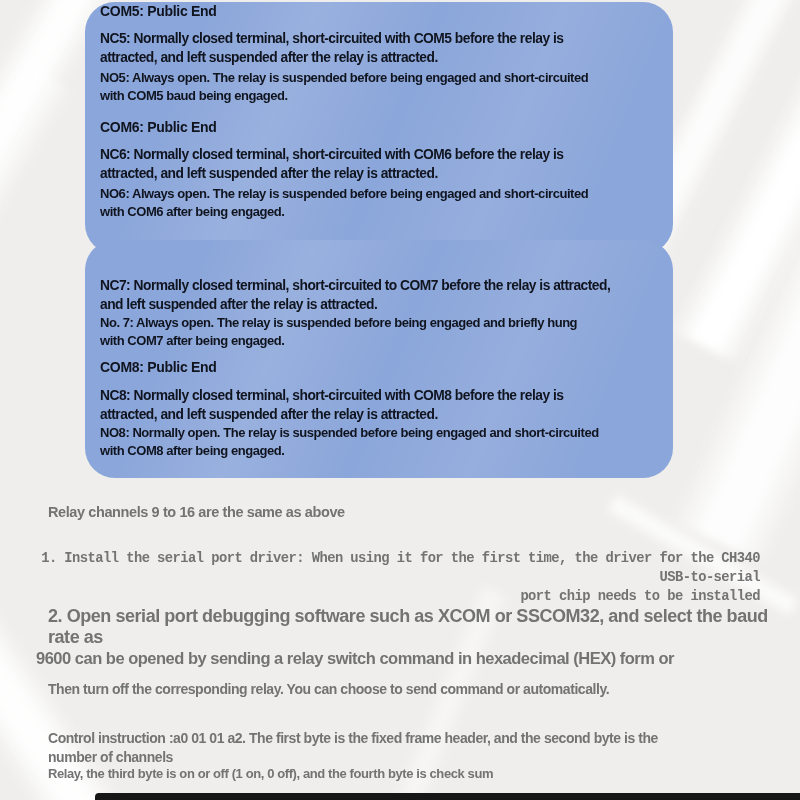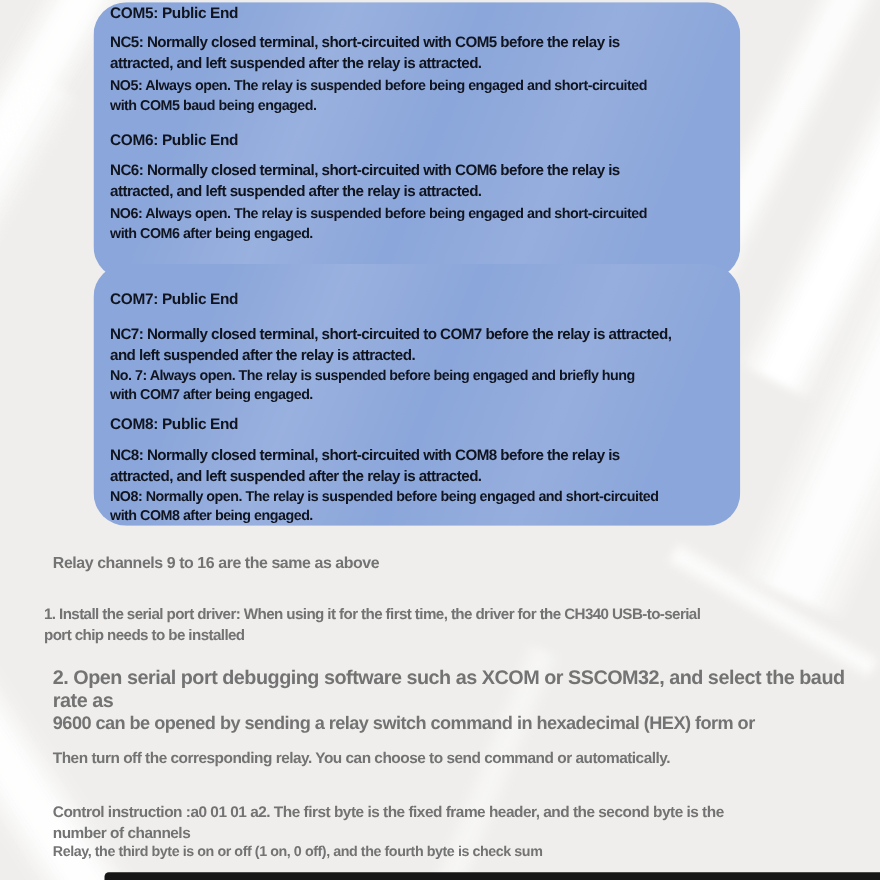--- a/index.html
+++ b/index.html
@@ -32,23 +32,23 @@
   .card2{top:240px;height:238px;padding-top:22px;}
   .ct{font-size:14px;font-weight:700;line-height:18px;letter-spacing:-0.3px;}
   .ci-lg{font-size:13.8px;font-weight:700;line-height:19px;letter-spacing:-0.5px;white-space:pre-line;}
   .ci-md{font-size:13px;font-weight:700;line-height:18px;letter-spacing:-0.45px;white-space:pre-line;}
   .mt14{margin-top:14px}.mt13{margin-top:13px}.mt10{margin-top:10px}
   .mt9{margin-top:9px}.mt8{margin-top:8px}.mt2{margin-top:2px}.mt0{margin-top:0}
 
   
   .note{position:absolute;color:#737373;font-weight:700;white-space:pre-line;}
   .n1{left:48px;top:504px;font-size:14.5px;letter-spacing:-0.4px;}
-  .n2{left:40px;right:40px;top:549px;text-align:left;font-size:13.8px;line-height:19px;letter-spacing:-0.55px;}
+  .n2{left:40px;right:40px;top:549px;text-align:right;font-size:13.8px;line-height:19px;letter-spacing:-0.55px;font-family:Liberation Mono, monospace;}
   .n3{left:48px;top:606px;font-size:18px;letter-spacing:-0.45px;}
-  .n4{left:48px;top:649px;font-size:16.5px;letter-spacing:-0.5px;}
+  .n4{left:36px;top:649px;font-size:16.5px;letter-spacing:-0.5px;}
   .n5{left:48px;top:681px;font-size:14px;letter-spacing:-0.45px;}
   .n6{left:48px;right:70px;top:729px;font-size:14px;line-height:19px;letter-spacing:-0.45px;}
   .n7{left:48px;top:766px;font-size:13px;letter-spacing:-0.4px;}
 
   .bottom-bar{position:absolute;left:95px;right:0;top:793px;height:7px;background:#161616;border-top-left-radius:4px;}
 </style>
 </head>
 <body>
 
 <div class="canvas">
@@ -69,21 +69,20 @@
     <div class="ci-md mt2">NO5: Always open. The relay is suspended before being engaged and short-circuited
 with COM5 baud being engaged.</div>
     <div class="ct mt13">COM6: Public End</div>
     <div class="ci-lg mt9">NC6: Normally closed terminal, short-circuited with COM6 before the relay is
 attracted, and left suspended after the relay is attracted.</div>
     <div class="ci-md mt2">NO6: Always open. The relay is suspended before being engaged and short-circuited
 with COM6 after being engaged.</div>
   </div>
 
   <div class="card card2">
-    <div class="ct">COM7: Public End</div>
     <div class="ci-lg mt14">NC7: Normally closed terminal, short-circuited to COM7 before the relay is attracted,
 and left suspended after the relay is attracted.</div>
     <div class="ci-md mt0">No. 7: Always open. The relay is suspended before being engaged and briefly hung
 with COM7 after being engaged.</div>
     <div class="ct mt8">COM8: Public End</div>
     <div class="ci-lg mt10">NC8: Normally closed terminal, short-circuited with COM8 before the relay is
 attracted, and left suspended after the relay is attracted.</div>
     <div class="ci-md mt0">NO8: Normally open. The relay is suspended before being engaged and short-circuited
 with COM8 after being engaged.</div>
   </div>

